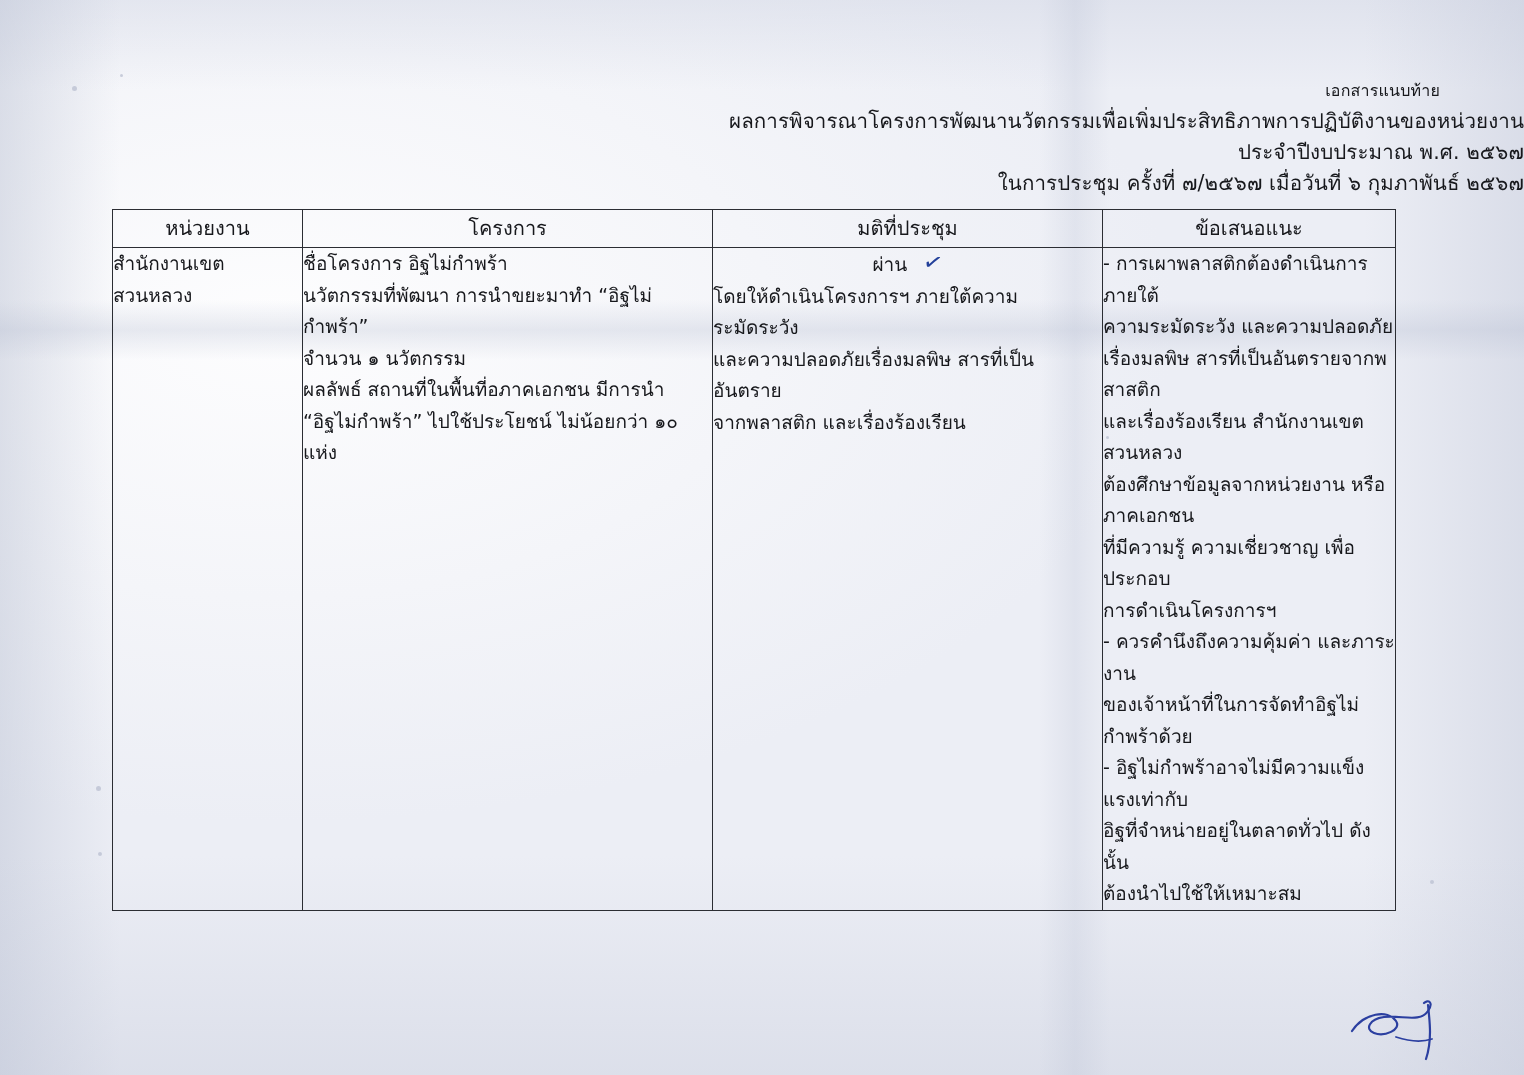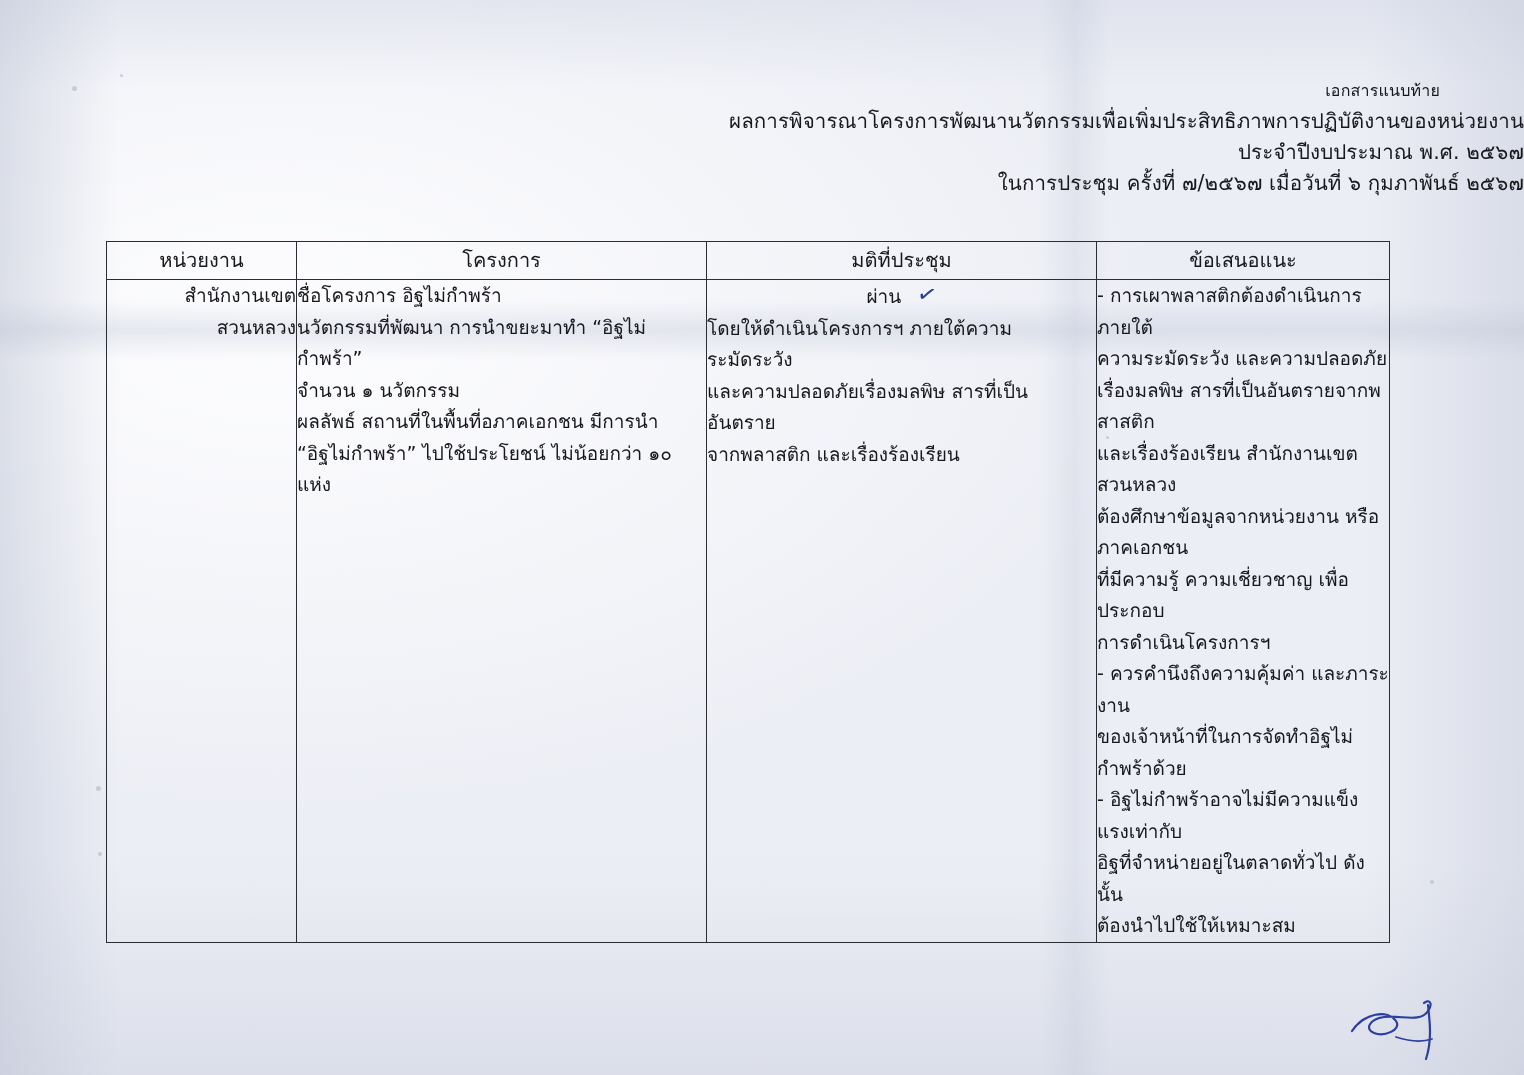--- a/index.html
+++ b/index.html
@@ -88,26 +88,25 @@
     font-size: 20.5px;
     line-height: 31px;
     white-space: nowrap;
   }
   .title-line.l1 { letter-spacing: 0.1px; }
   .title-line.l2 { letter-spacing: 0.1px; }
   .title-line.l3 { letter-spacing: 0.1px; padding-left: 27px; }
 
   table.report {
     position: absolute;
-    left: 106px;
+    left: 112px;
     top: 209px;
     width: 1283px;
     border-collapse: collapse;
     table-layout: fixed;
-    margin-top: 32px;
   }
   table.report th, table.report td {
     border: 1.6px solid #2b2d33;
     vertical-align: top;
     padding: 0;
   }
   table.report th {
     text-align: center;
     font-weight: normal;
     font-size: 20px;
@@ -119,21 +118,21 @@
   .col2 { width: 410px; }
   .col3 { width: 390px; }
   .col4 { width: 293px; }
 
   td.body-cell {
     height: 395px;
     font-size: 19px;
     line-height: 31.5px;
     padding: 12px 10px 10px 12px;
   }
-  td.c1 { text-align: right; padding-top: 13px; }
+  td.c1 { text-align: left; padding-top: 13px; }
   td.c2 { padding-left: 14px; }
   td.c3 { padding-left: 12px; }
   td.c4 { padding-left: 12px; padding-right: 6px; }
 
   .lbl { font-weight: normal; }
   .para { margin: 0; }
   .approve-line {
     text-align: center;
     position: relative;
   }

